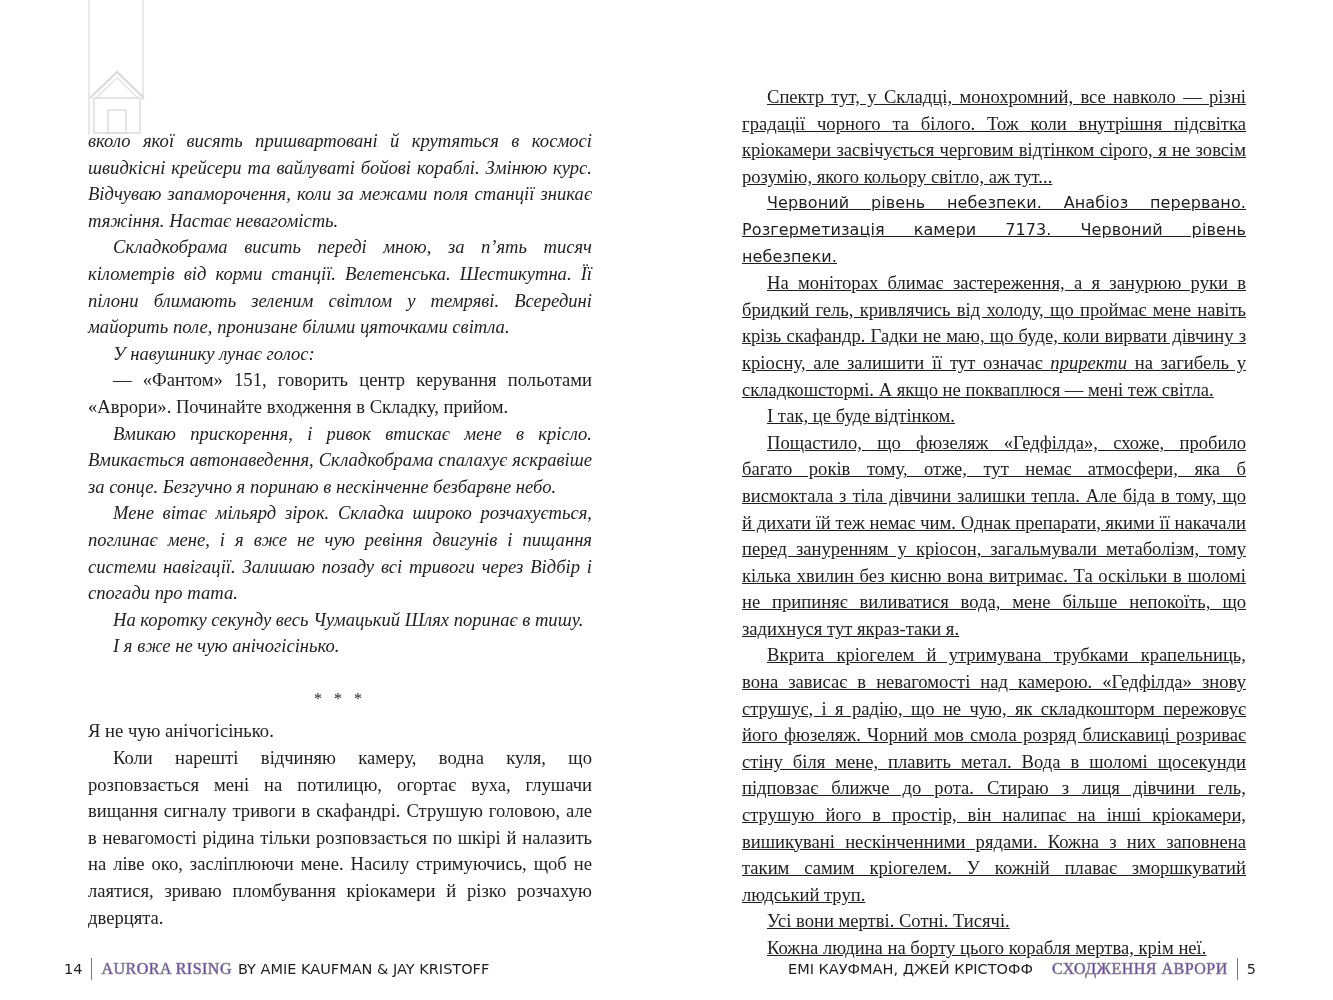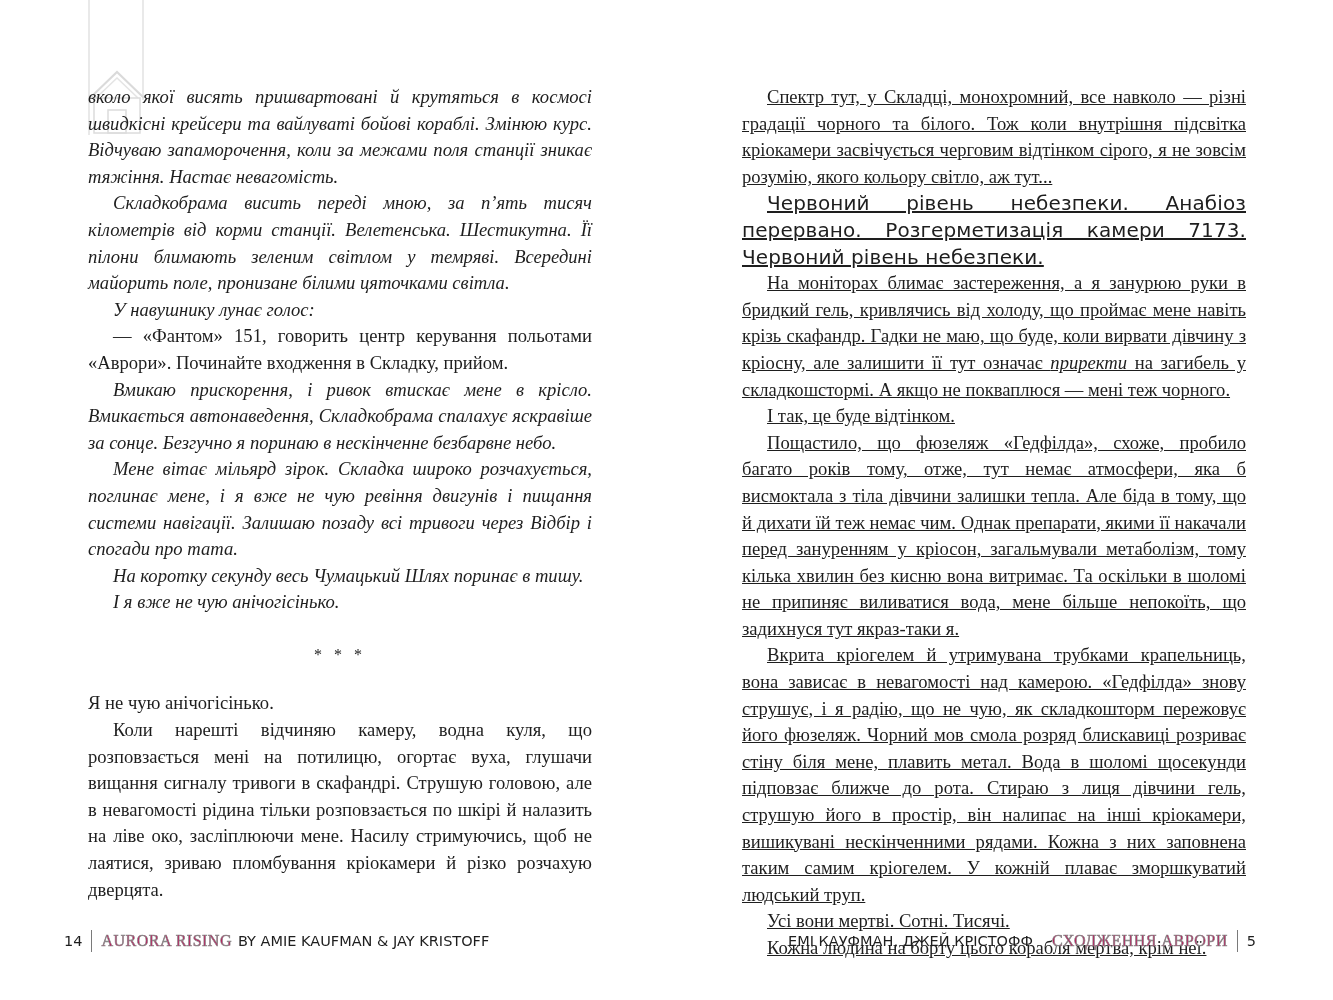--- a/index.html
+++ b/index.html
@@ -31,59 +31,59 @@
       line-height: 26.6px;
       text-align: justify;
       hyphens: manual;
     }
     .page.left { left: 88px; }
     .page.right { left: 742px; text-decoration: underline; }
     .page p {
       margin: 0;
       text-indent: 25px;
     }
-    .page p.noindent { text-indent: 0; }
+    .page p.noindent { text-indent: 0; margin-top: 44px; }
     .page p.italic { font-style: italic; }
     .page p.sans {
       font-family: "DejaVu Sans", "Liberation Sans", sans-serif;
-      font-size: 20px;
+      font-size: 16px;
       letter-spacing: 0.1px;
     }
     .page p.last { text-align-last: left; }
     .separator {
       text-align: center;
       text-indent: 0 !important;
       margin: 26px 0 0 0 !important;
       letter-spacing: 4px;
       font-size: 16px;
     }
     .footer {
       position: absolute;
-      top: 930px;
+      top: 958px;
       font-family: "DejaVu Sans", "Liberation Sans", sans-serif;
       font-size: 14.5px;
       color: #1e1e1e;
       display: flex;
       align-items: center;
       white-space: nowrap;
     }
     .footer.left { left: 64px; }
     .footer.right { right: 77px; }
     .footer .num { }
     .footer .bar {
       display: inline-block;
       width: 1px;
       height: 22px;
       background: #7a7a7a;
       margin: 0 9px;
     }
     .footer .title-outline {
       font-family: "Liberation Serif", "DejaVu Serif", serif;
       font-size: 16px;
-      color: #be185d;
+      color: #6d28d9;
       -webkit-text-stroke: 0.7px #8a8a8a;
       letter-spacing: 0.5px;
       margin-right: 6px;
     }
     .footer.right .title-outline {
       margin-right: 0;
       margin-left: 19px;
     }
     em { font-style: italic; }
   </style>
@@ -102,28 +102,28 @@
 <div class="page left">
   <p class="italic noindent">вколо якої висять пришвартовані й крутяться в космосі швидкісні крейсери та вайлуваті бойові кораблі. Змінюю курс. Відчуваю запаморочення, коли за межами поля станції зникає тяжіння. Настає невагомість.</p>
   <p class="italic">Складкобрама висить переді мною, за п’ять тисяч кілометрів від корми станції. Велетенська. Шестикутна. Її пілони блимають зеленим світлом у темряві. Всередині майорить поле, пронизане білими цяточками світла.</p>
   <p class="italic">У навушнику лунає голос:</p>
   <p>— «Фантом» 151, говорить центр керування польотами «Аврори». Починайте входження в Складку, прийом.</p>
   <p class="italic">Вмикаю прискорення, і ривок втискає мене в крісло. Вмикається автонаведення, Складкобрама спалахує яскравіше за сонце. Безгучно я поринаю в нескінченне безбарвне небо.</p>
   <p class="italic">Мене вітає мільярд зірок. Складка широко розчахується, поглинає мене, і я вже не чую ревіння двигунів і пищання системи навігації. Залишаю позаду всі тривоги через Відбір і спогади про тата.</p>
   <p class="italic last">На коротку секунду весь Чумацький Шлях поринає в тишу.</p>
   <p class="italic last">І я вже не чую анічогісінько.</p>
   <p class="separator">* * *</p>
-  <p class="noindent" style="margin-top:22px;">Я не чую анічогісінько.</p>
+  <p class="noindent" style="margin-top:6px;">Я не чую анічогісінько.</p>
   <p class="last">Коли нарешті відчиняю камеру, водна куля, що розповзається мені на потилицю, огортає вуха, глушачи вищання сигналу тривоги в скафандрі. Струшую головою, але в невагомості рідина тільки розповзається по шкірі й налазить на ліве око, засліплюючи мене. Насилу стримуючись, щоб не лаятися, зриваю пломбування кріокамери й різко розчахую дверцята.</p>
 </div>
 
 <div class="page right">
   <p>Спектр тут, у Складці, монохромний, все навколо — різні градації чорного та білого. Тож коли внутрішня підсвітка кріокамери засвічується черговим відтінком сірого, я не зовсім розумію, якого кольору світло, аж тут...</p>
   <p class="sans">Червоний рівень небезпеки. Анабіоз перервано. Розгерметизація камери 7173. Червоний рівень небезпеки.</p>
-  <p><span>На моніторах блимає застереження, а я занурюю руки в бридкий гель, кривлячись від холоду, що проймає мене навіть крізь скафандр. Гадки не маю, що буде, коли вирвати дівчину з кріосну, але залишити її тут означає </span><em>приректи</em><span> на загибель у складкошстормі. А якщо не покваплюся — мені теж чорного.</span></p>
+  <p><span>На моніторах блимає застереження, а я занурюю руки в бридкий гель, кривлячись від холоду, що проймає мене навіть крізь скафандр. Гадки не маю, що буде, коли вирвати дівчину з кріосну, але залишити її тут означає </span><em>приректи</em><span> на загибель у складкошстормі. А якщо не покваплюся — мені теж світла.</span></p>
   <p>І так, це буде відтінком.</p>
   <p>Пощастило, що фюзеляж «Гедфілда», схоже, пробило багато років тому, отже, тут немає атмосфери, яка б висмоктала з тіла дівчини залишки тепла. Але біда в тому, що й дихати їй теж немає чим. Однак препарати, якими її накачали перед зануренням у кріосон, загальмували метаболізм, тому кілька хвилин без кисню вона витримає. Та оскільки в шоломі не припиняє виливатися вода, мене більше непокоїть, що задихнуся тут якраз-таки я.</p>
   <p>Вкрита кріогелем й утримувана трубками крапельниць, вона зависає в невагомості над камерою. «Гедфілда» знову струшує, і я радію, що не чую, як складкошторм пережовує його фюзеляж. Чорний мов смола розряд блискавиці розриває стіну біля мене, плавить метал. Вода в шоломі щосекунди підповзає ближче до рота. Стираю з лиця дівчини гель, струшую його в простір, він налипає на інші кріокамери, вишикувані нескінченними рядами. Кожна з них заповнена таким самим кріогелем. У кожній плаває зморшкуватий людський труп.</p>
   <p>Усі вони мертві. Сотні. Тисячі.</p>
   <p class="last">Кожна людина на борту цього корабля мертва, крім неї.</p>
 </div>
 
 <div class="footer left">
   <span class="num">14</span>
   <span class="bar"></span>

